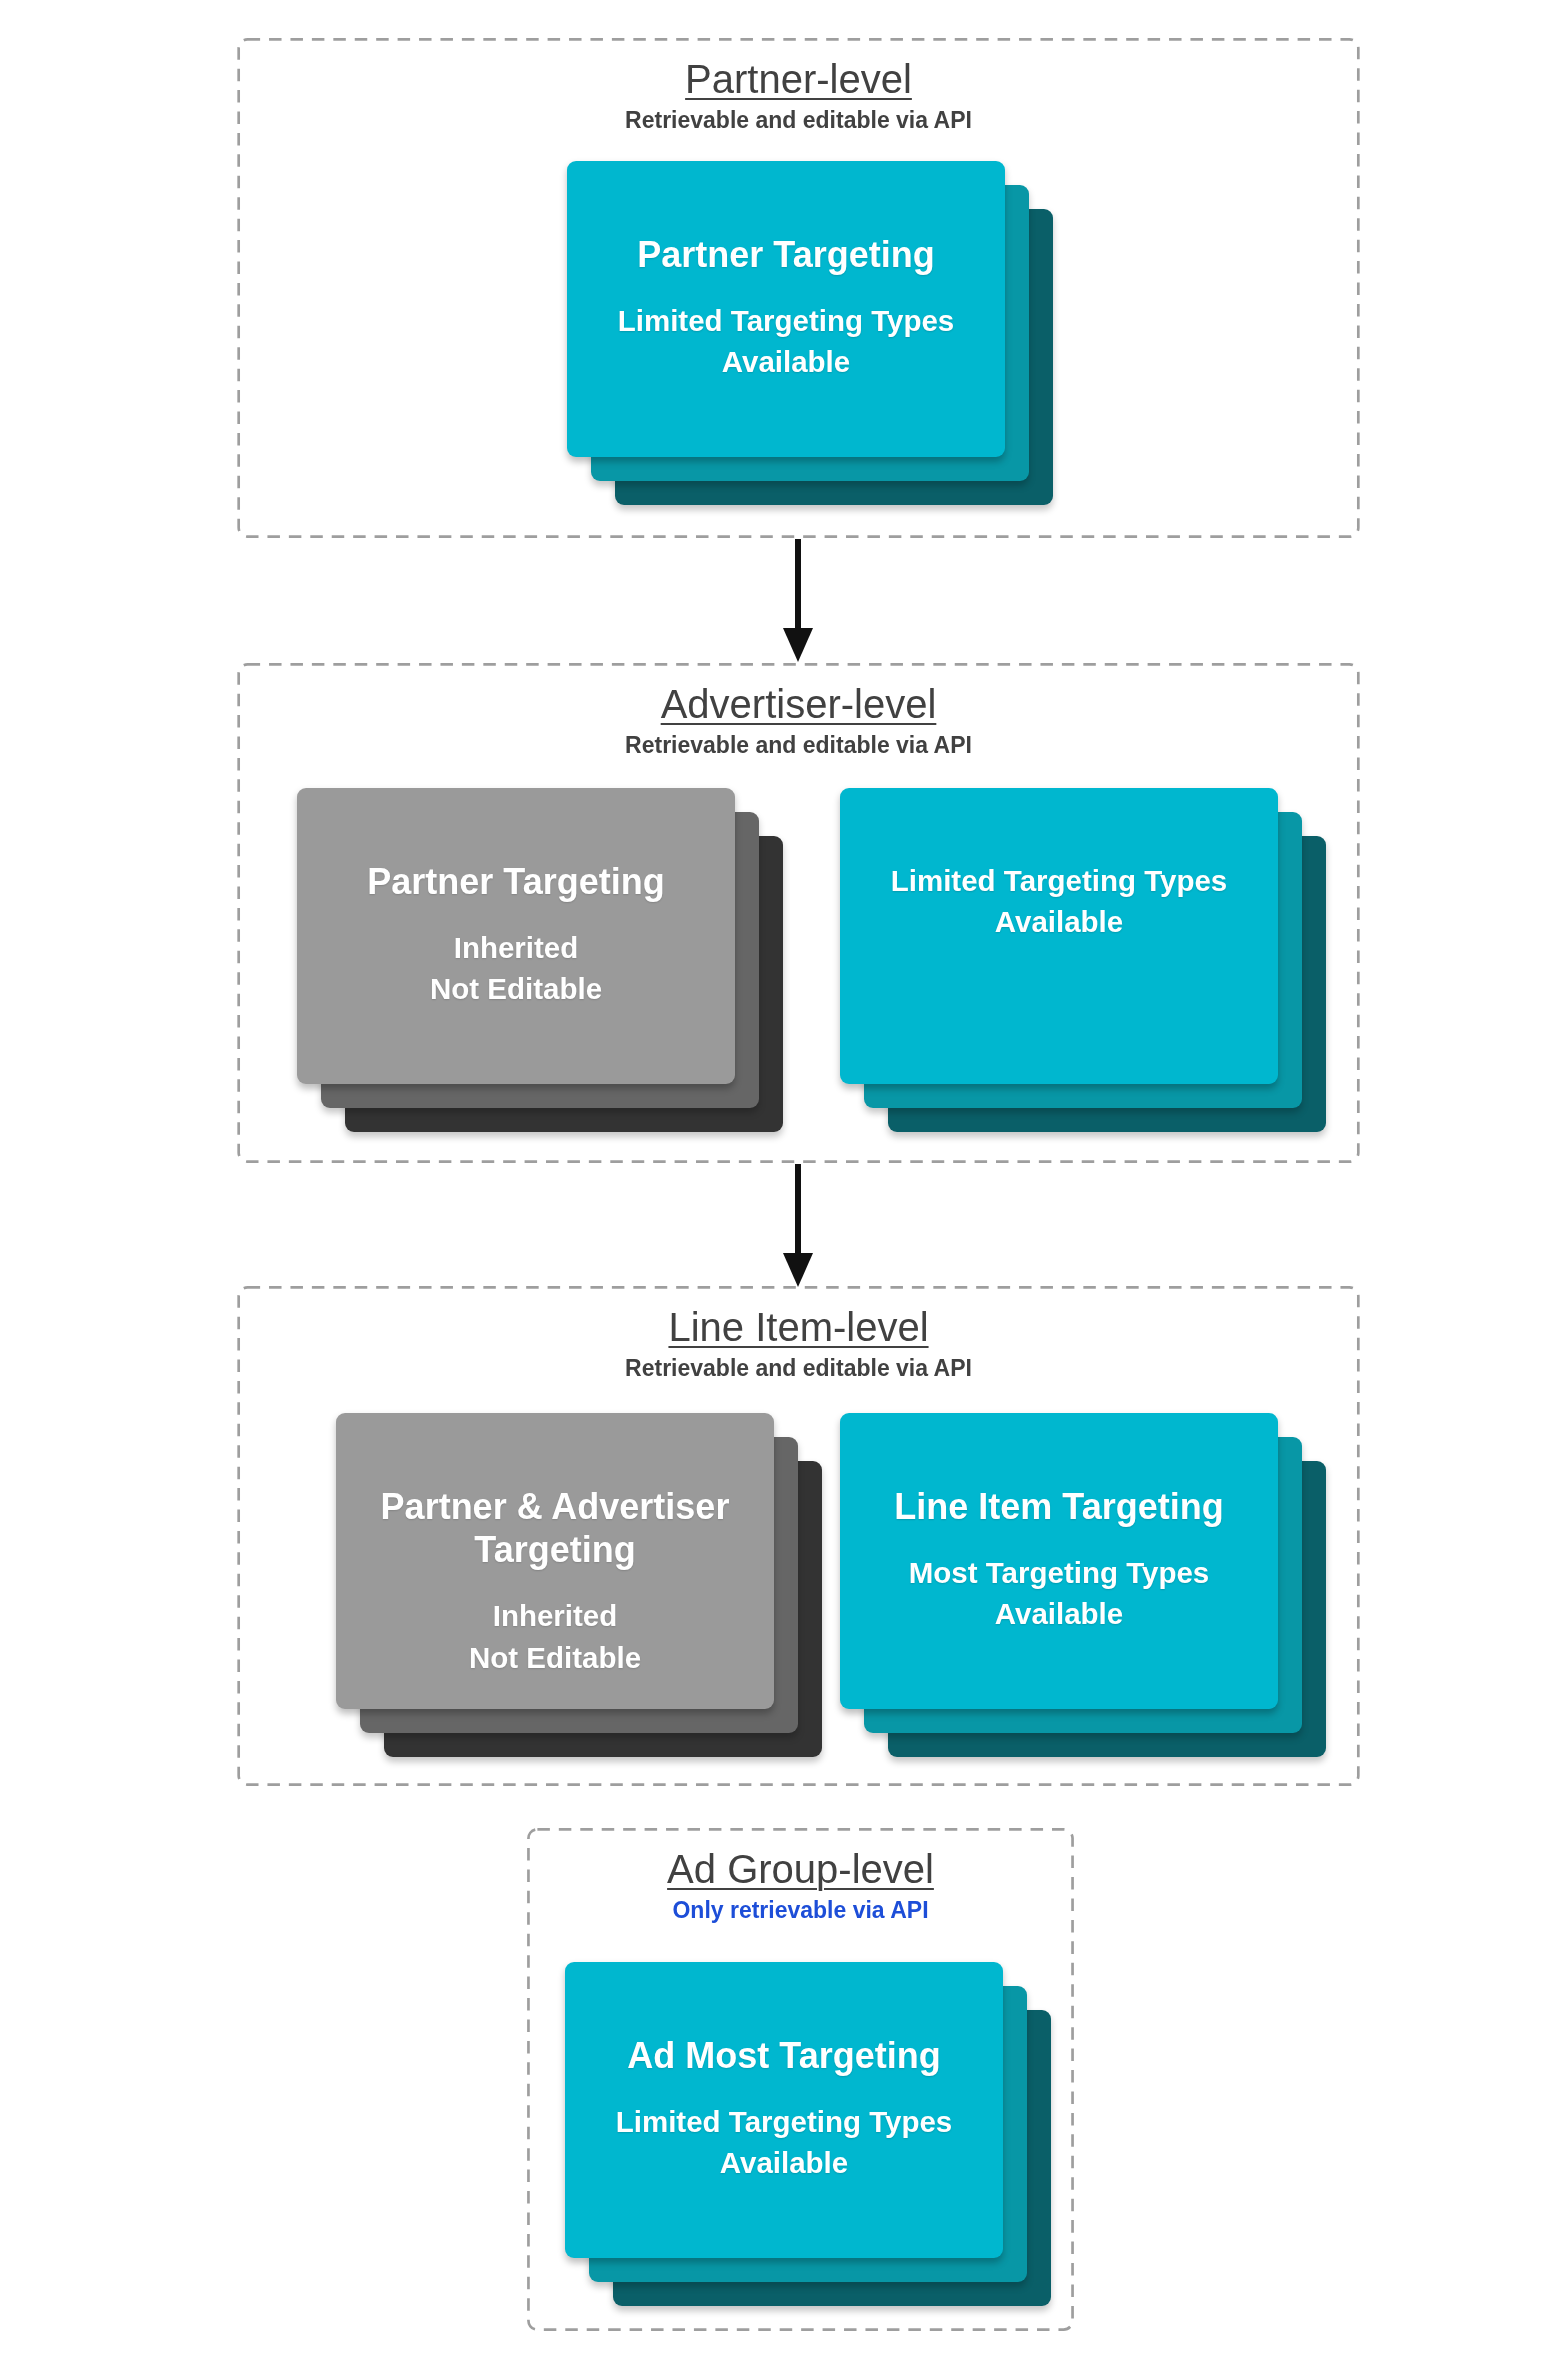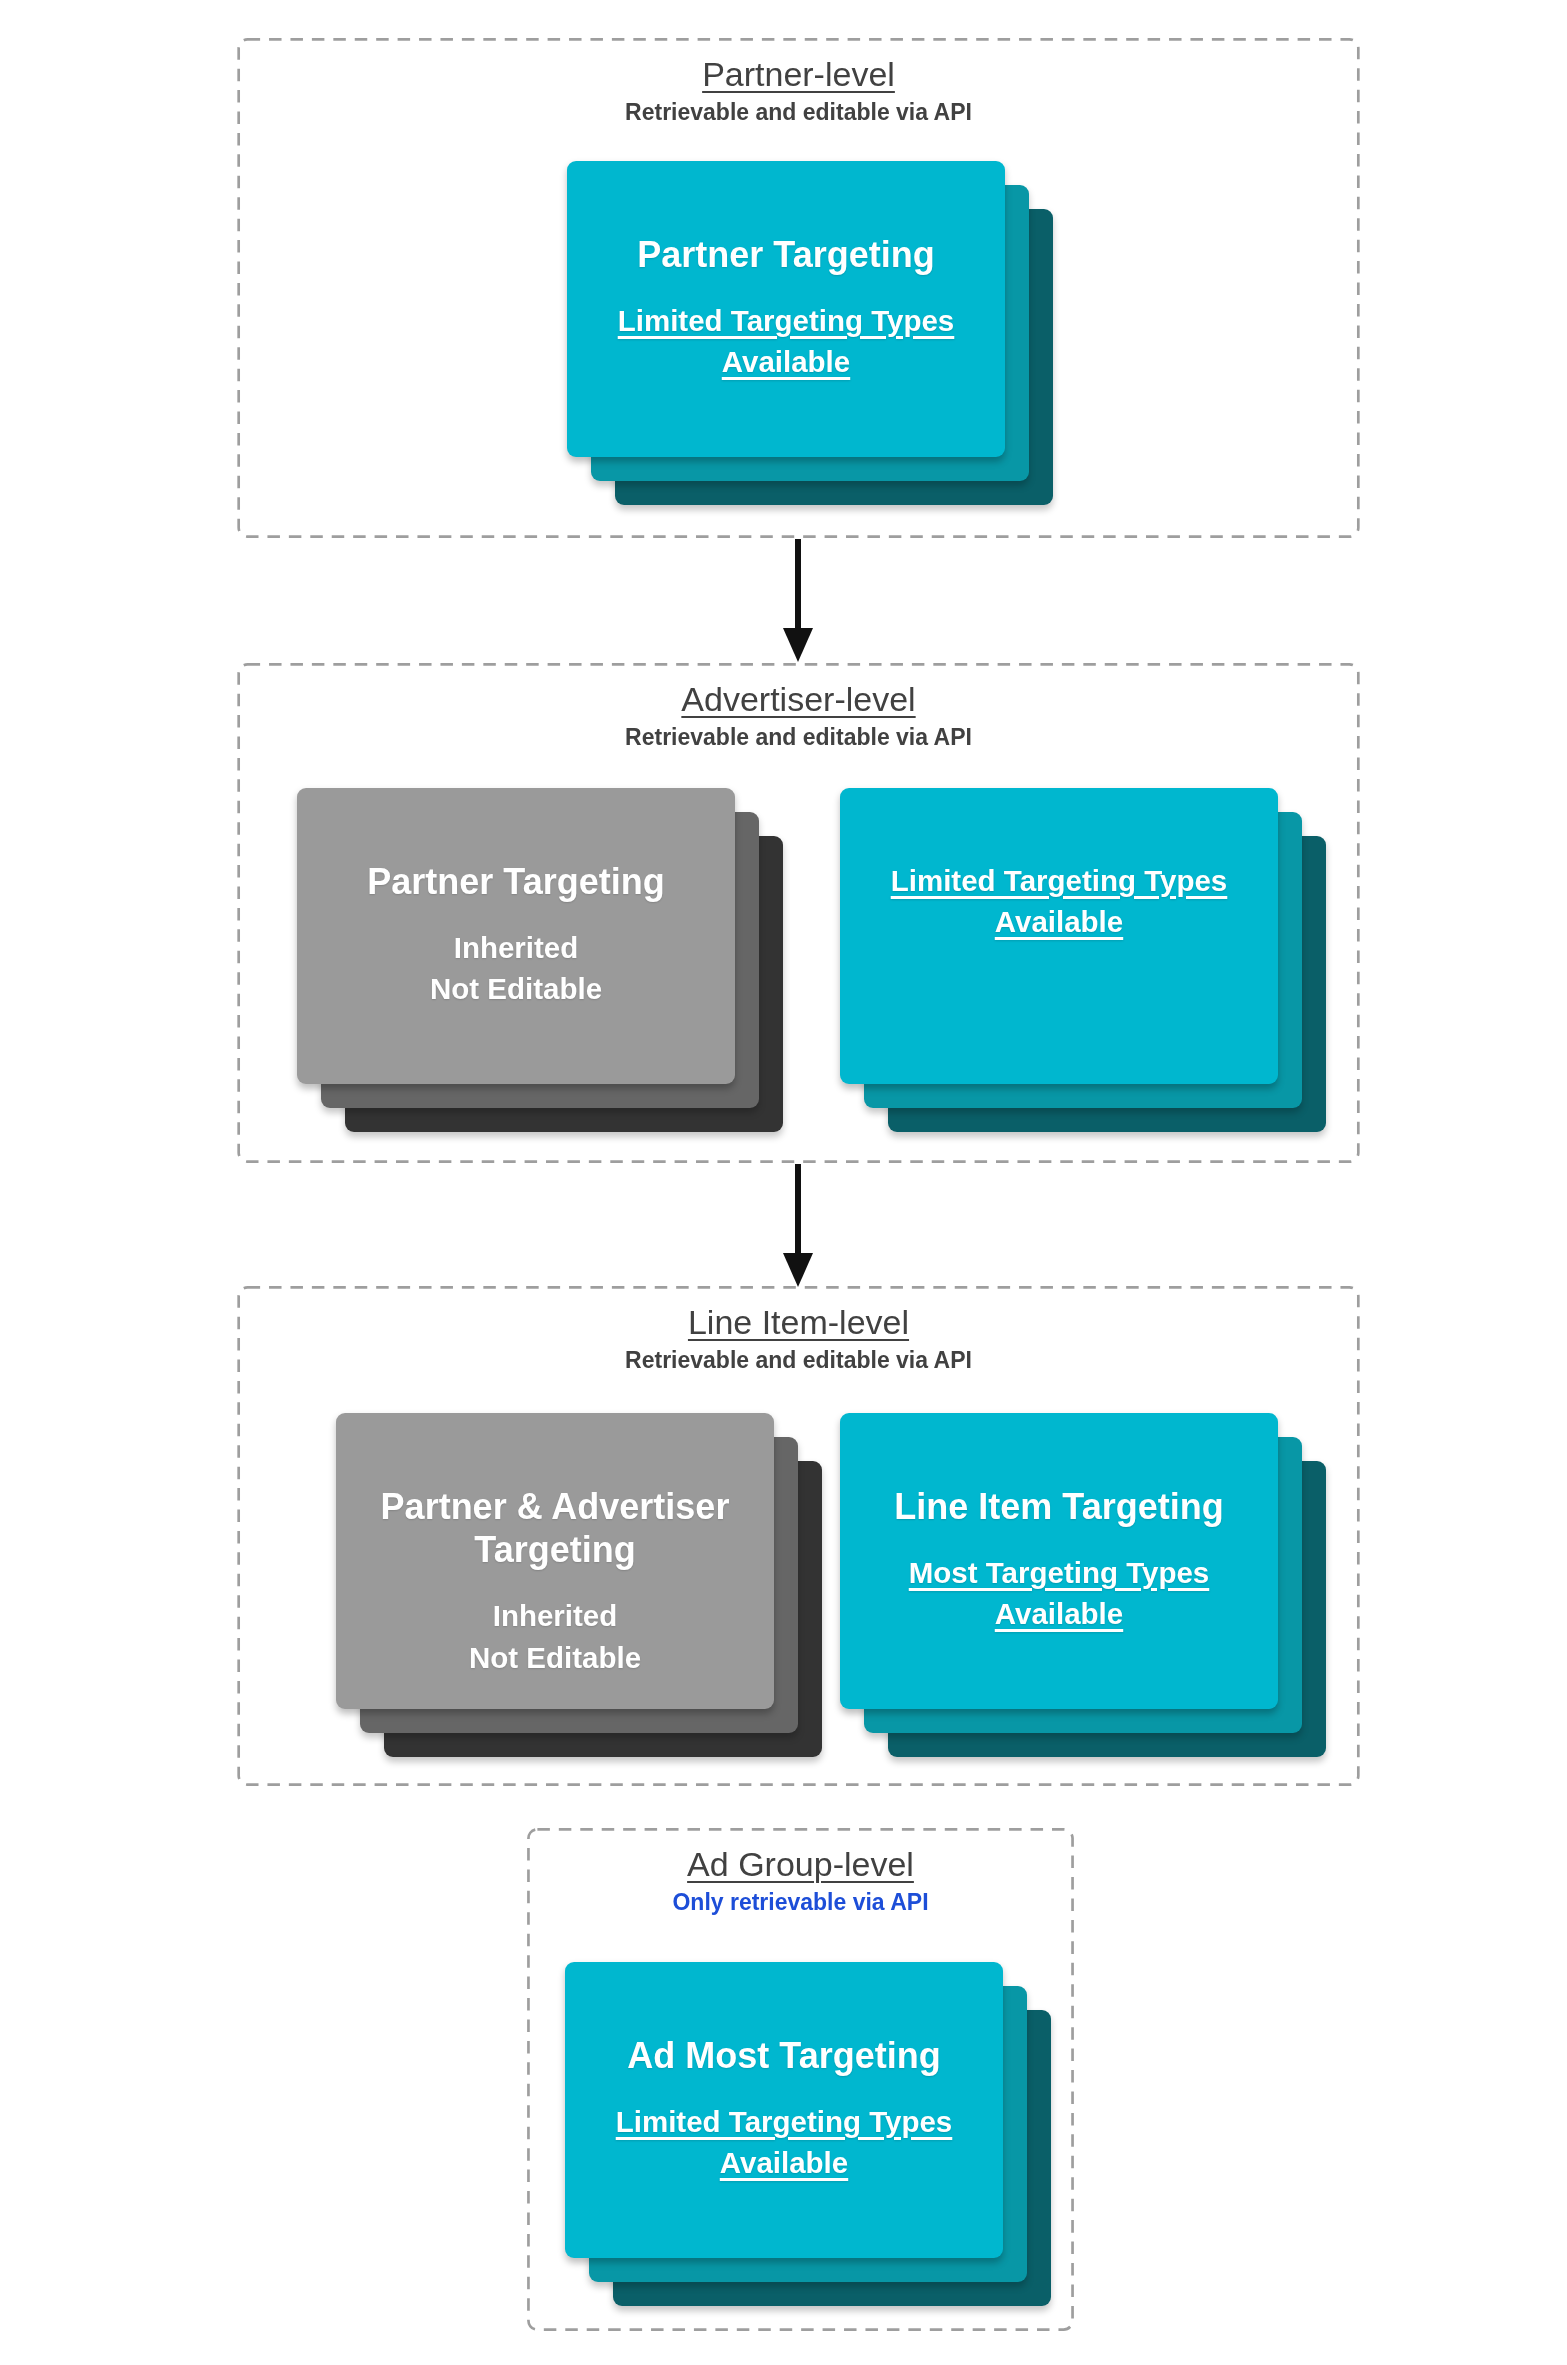--- a/index.html
+++ b/index.html
@@ -11,21 +11,21 @@
     overflow:hidden;
   }
 
   
   .level-section { position:absolute; }
   .level-section svg.border { position:absolute; left:0; top:0; pointer-events:none; }
   .border-rect { fill:none; stroke:#9e9e9e; stroke-width:3; stroke-dasharray:14 10; }
 
   .section-heading { position:relative; text-align:center; padding-top:14.3px; z-index:2; }
   .level-title {
-    font-size:34px; font-weight:400; color:#414141;
+    font-size:40px; font-weight:400; color:#414141;
     text-decoration:underline; text-decoration-thickness:2.2px; text-underline-offset:4.5px;
     line-height:1.35;
   }
   .api-note { font-size:23px; font-weight:700; color:#414141; line-height:1.3; }
   .api-note.restricted { color:#1d4ed8; }
 
   
   .stack { position:absolute; width:438px; height:296px; }
   .stack .layer {
     position:absolute; width:438px; height:296px; border-radius:9px;
@@ -51,21 +51,21 @@
     color:#ffffff; font-size:36px; font-weight:700; line-height:1.2;
     max-width:411px; white-space:pre-line;
     text-shadow:0 0.9px 1.8px rgba(0,0,0,0.15);
   }
   .card-sub {
     color:#ffffff; font-size:29.5px; font-weight:700; line-height:1.4;
     max-width:393px; white-space:pre-line;
     text-shadow:0 0.9px 1.8px rgba(0,0,0,0.15);
   }
   .card-sub.underlined {
-    text-decoration:underline; text-decoration-thickness:2.7px; text-underline-offset:5.4px;
+    text-decoration-thickness:2.7px; text-underline-offset:5.4px;
   }
 
   
   .flow-arrow { position:absolute; width:30px; display:flex; flex-direction:column; align-items:center; }
   .flow-arrow .shaft { width:5.4px; height:89px; background:#111111; }
   .flow-arrow .head {
     width:0; height:0;
     border-left:15px solid transparent; border-right:15px solid transparent;
     border-top:34px solid #111111;
   }

